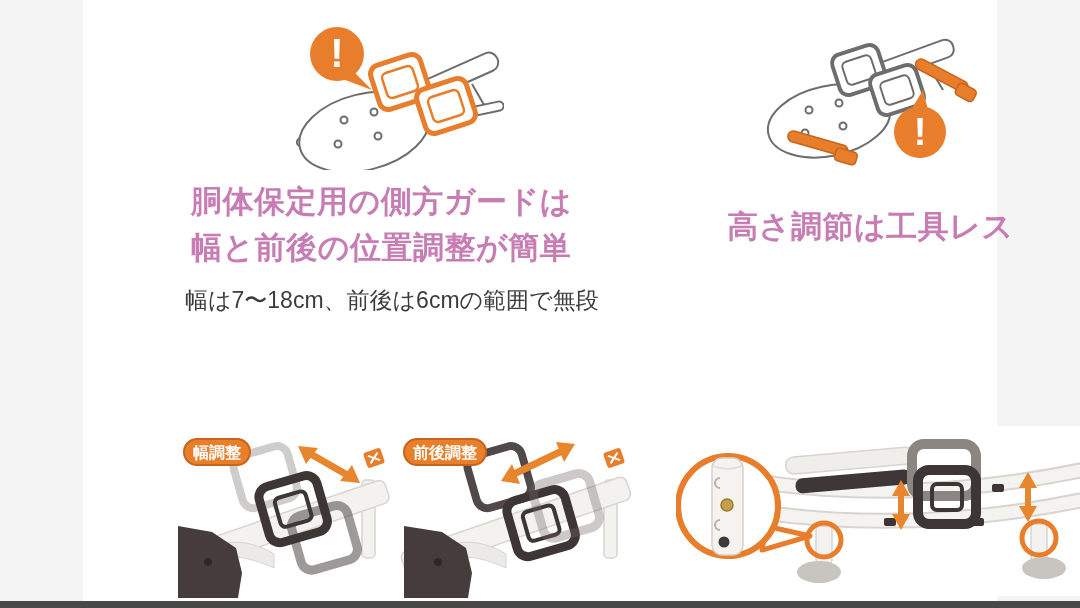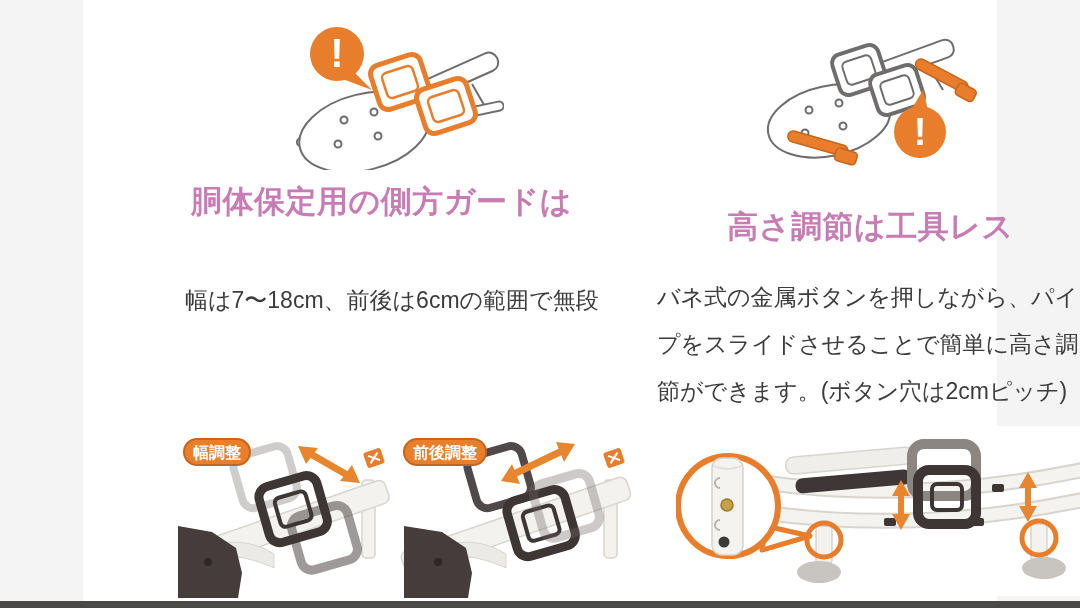--- a/index.html
+++ b/index.html
@@ -94,33 +94,29 @@
 
     <g>
       <polygon points="158,82 170,62 176,86" fill="#e87d2b"></polygon>
       <circle cx="167" cy="104" r="26" fill="#e87d2b"></circle>
       <text x="167" y="117" text-anchor="middle" font-size="38" font-weight="bold" fill="#ffffff">!</text>
     </g>
   </svg>
 
   <div class="abs heading heading-left">
     <div>胴体保定用の側方ガードは</div>
+    <div>幅と前後の位置調整が簡単</div>
   </div>
 
   <div class="abs heading heading-right">高さ調節は工具レス</div>
 
   <div class="abs body-text body-left">
     <div>幅は7〜18cm、前後は6cmの範囲で無段</div>
   </div>
 
-  <div class="abs body-text body-right">
-    <div>バネ式の金属ボタンを押しながら、パイ</div>
-    <div>プをスライドさせることで簡単に高さ調</div>
-    <div>節ができます。(ボタン穴は2cmピッチ)</div>
-  </div>
 
   <svg class="abs photo1" width="212" height="172" viewBox="0 0 212 172">
     <rect x="0" y="0" width="212" height="172" fill="#ffffff"></rect>
 
     <g>
       <rect x="184" y="52" width="13" height="78" rx="4" fill="#f3f2ef" stroke="#d8d5d0" stroke-width="1.5"></rect>
       <g transform="rotate(-19 110 94)">
         <rect x="-14" y="84" width="228" height="24" rx="7" fill="#f3f2ef" stroke="#d8d5d0" stroke-width="1.5"></rect>
       </g>
       <path d="M30,118 C60,110 80,116 96,126 L96,140 C70,128 48,126 30,132 Z" fill="#eceae7" stroke="#d8d5d0" stroke-width="1"></path>

